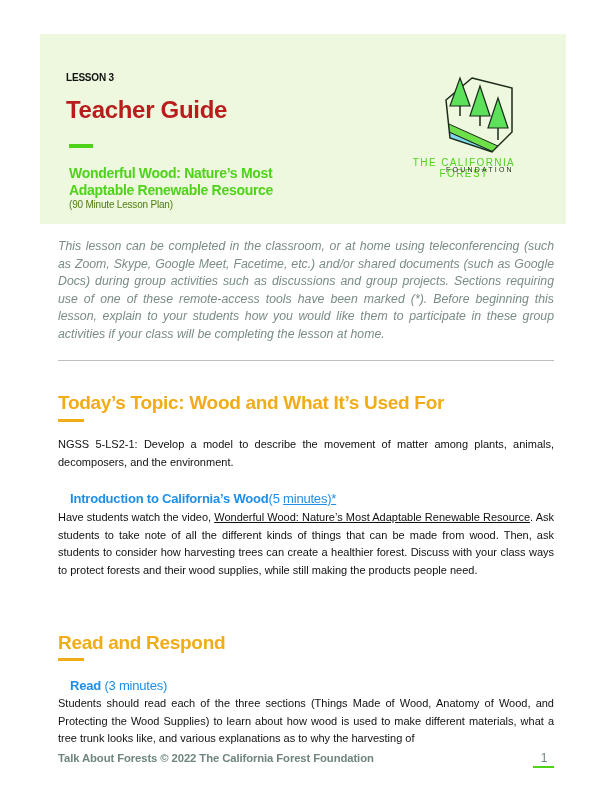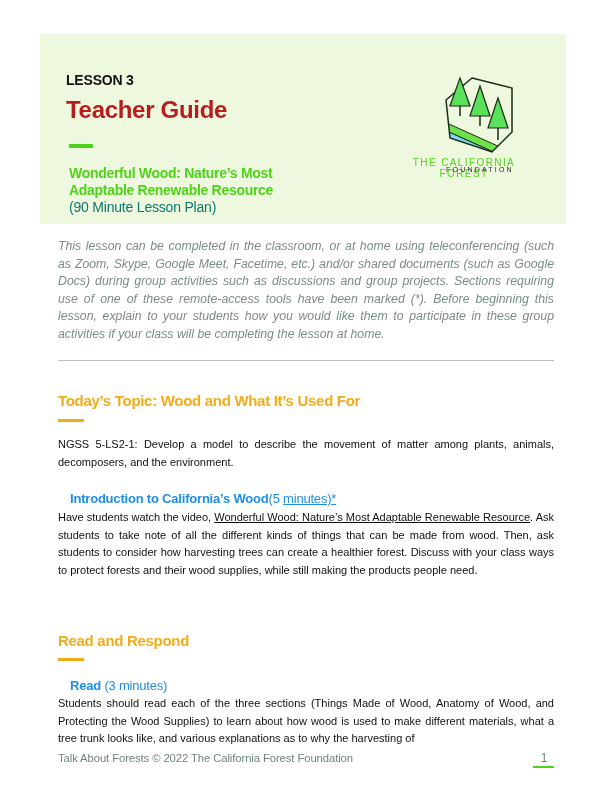--- a/index.html
+++ b/index.html
@@ -1,34 +1,34 @@
 <!DOCTYPE html>
 <html><head>
 <meta charset="utf-8">
 <style>
   html, body { margin:0; padding:0; }
   body { width:612px; height:792px; background:#ffffff; position:relative; overflow:hidden; font-family:"Liberation Sans", sans-serif; }
   .banner { position:absolute; left:40px; top:34px; width:526px; height:190px; background:#eef8de; }
-  .lesson { position:absolute; left:66px; top:72px; font-size:14px; font-weight:bold; color:#111; letter-spacing:-0.2px; }
+  .lesson { position:absolute; left:66px; top:72px; font-size:10px; font-weight:bold; color:#111; letter-spacing:-0.2px; }
   .title { position:absolute; left:66px; top:96px; font-size:24px; font-weight:bold; color:#b91c1c; letter-spacing:-0.3px; }
   .green-rule { position:absolute; left:69px; top:144px; width:24px; height:4px; background:#4ed31a; }
   .subtitle { position:absolute; left:69px; top:165px; width:260px; font-size:14px; font-weight:bold; color:#4ed31a; line-height:17px; letter-spacing:-0.3px; }
-  .subtitle2 { position:absolute; left:69px; top:199px; font-size:14px; color:#0f766e; letter-spacing:-0.2px; }
+  .subtitle2 { position:absolute; left:69px; top:199px; font-size:10px; color:#4d7c0f; letter-spacing:-0.2px; }
   .logo { position:absolute; left:440px; top:76px; width:80px; height:78px; }
   .logo-text1 { position:absolute; left:396px; top:157px; width:136px; text-align:center; font-size:10px; color:#4ed31a; letter-spacing:1.4px; }
   .logo-text2 { position:absolute; left:412px; top:166px; width:136px; text-align:center; font-size:7px; color:#1a2b1a; letter-spacing:2.2px; }
   .intro { position:absolute; left:58px; top:238px; width:496px; font-size:12.3px; font-style:italic; color:#7a8c86; line-height:17.6px; text-align:justify; }
   .hr { position:absolute; left:58px; top:360px; width:496px; height:1px; background:#b8bfbc; }
-  .h2 { position:absolute; left:58px; font-size:15px; font-weight:bold; color:#f2ac18; letter-spacing:-0.3px; }
+  .h2 { position:absolute; left:58px; font-size:19px; font-weight:bold; color:#f2ac18; letter-spacing:-0.3px; }
   .orange-rule { position:absolute; left:58px; width:26px; height:3px; background:#f2ac18; }
   .body { position:absolute; left:58px; width:496px; font-size:11px; color:#111; line-height:17.6px; text-align:justify; }
   .h3 { position:absolute; left:58px; font-size:13px; color:#1e8ee8; letter-spacing:-0.2px; }
   .h3 b { font-weight:bold;margin-left:12px; }
   .u { text-decoration:underline; }
-  .footer { position:absolute; left:58px; top:752px; font-size:11.3px; font-weight:normal; color:#6f8580; letter-spacing:-0.1px; }
+  .footer { position:absolute; left:58px; top:752px; font-size:11.3px; font-weight:bold; color:#6f8580; letter-spacing:-0.1px; }
   .pagenum { position:absolute; left:536px; top:751px; font-size:12px; color:#6f8580; width:16px; text-align:center; }
   .page-rule { position:absolute; left:533px; top:766px; width:21px; height:2px; background:#4ed31a; }
 </style>
 </head>
 <body>
 
 <div class="banner"></div>
 <div class="lesson">LESSON 3</div>
 <div class="title">Teacher Guide</div>
 <div class="green-rule"></div>

